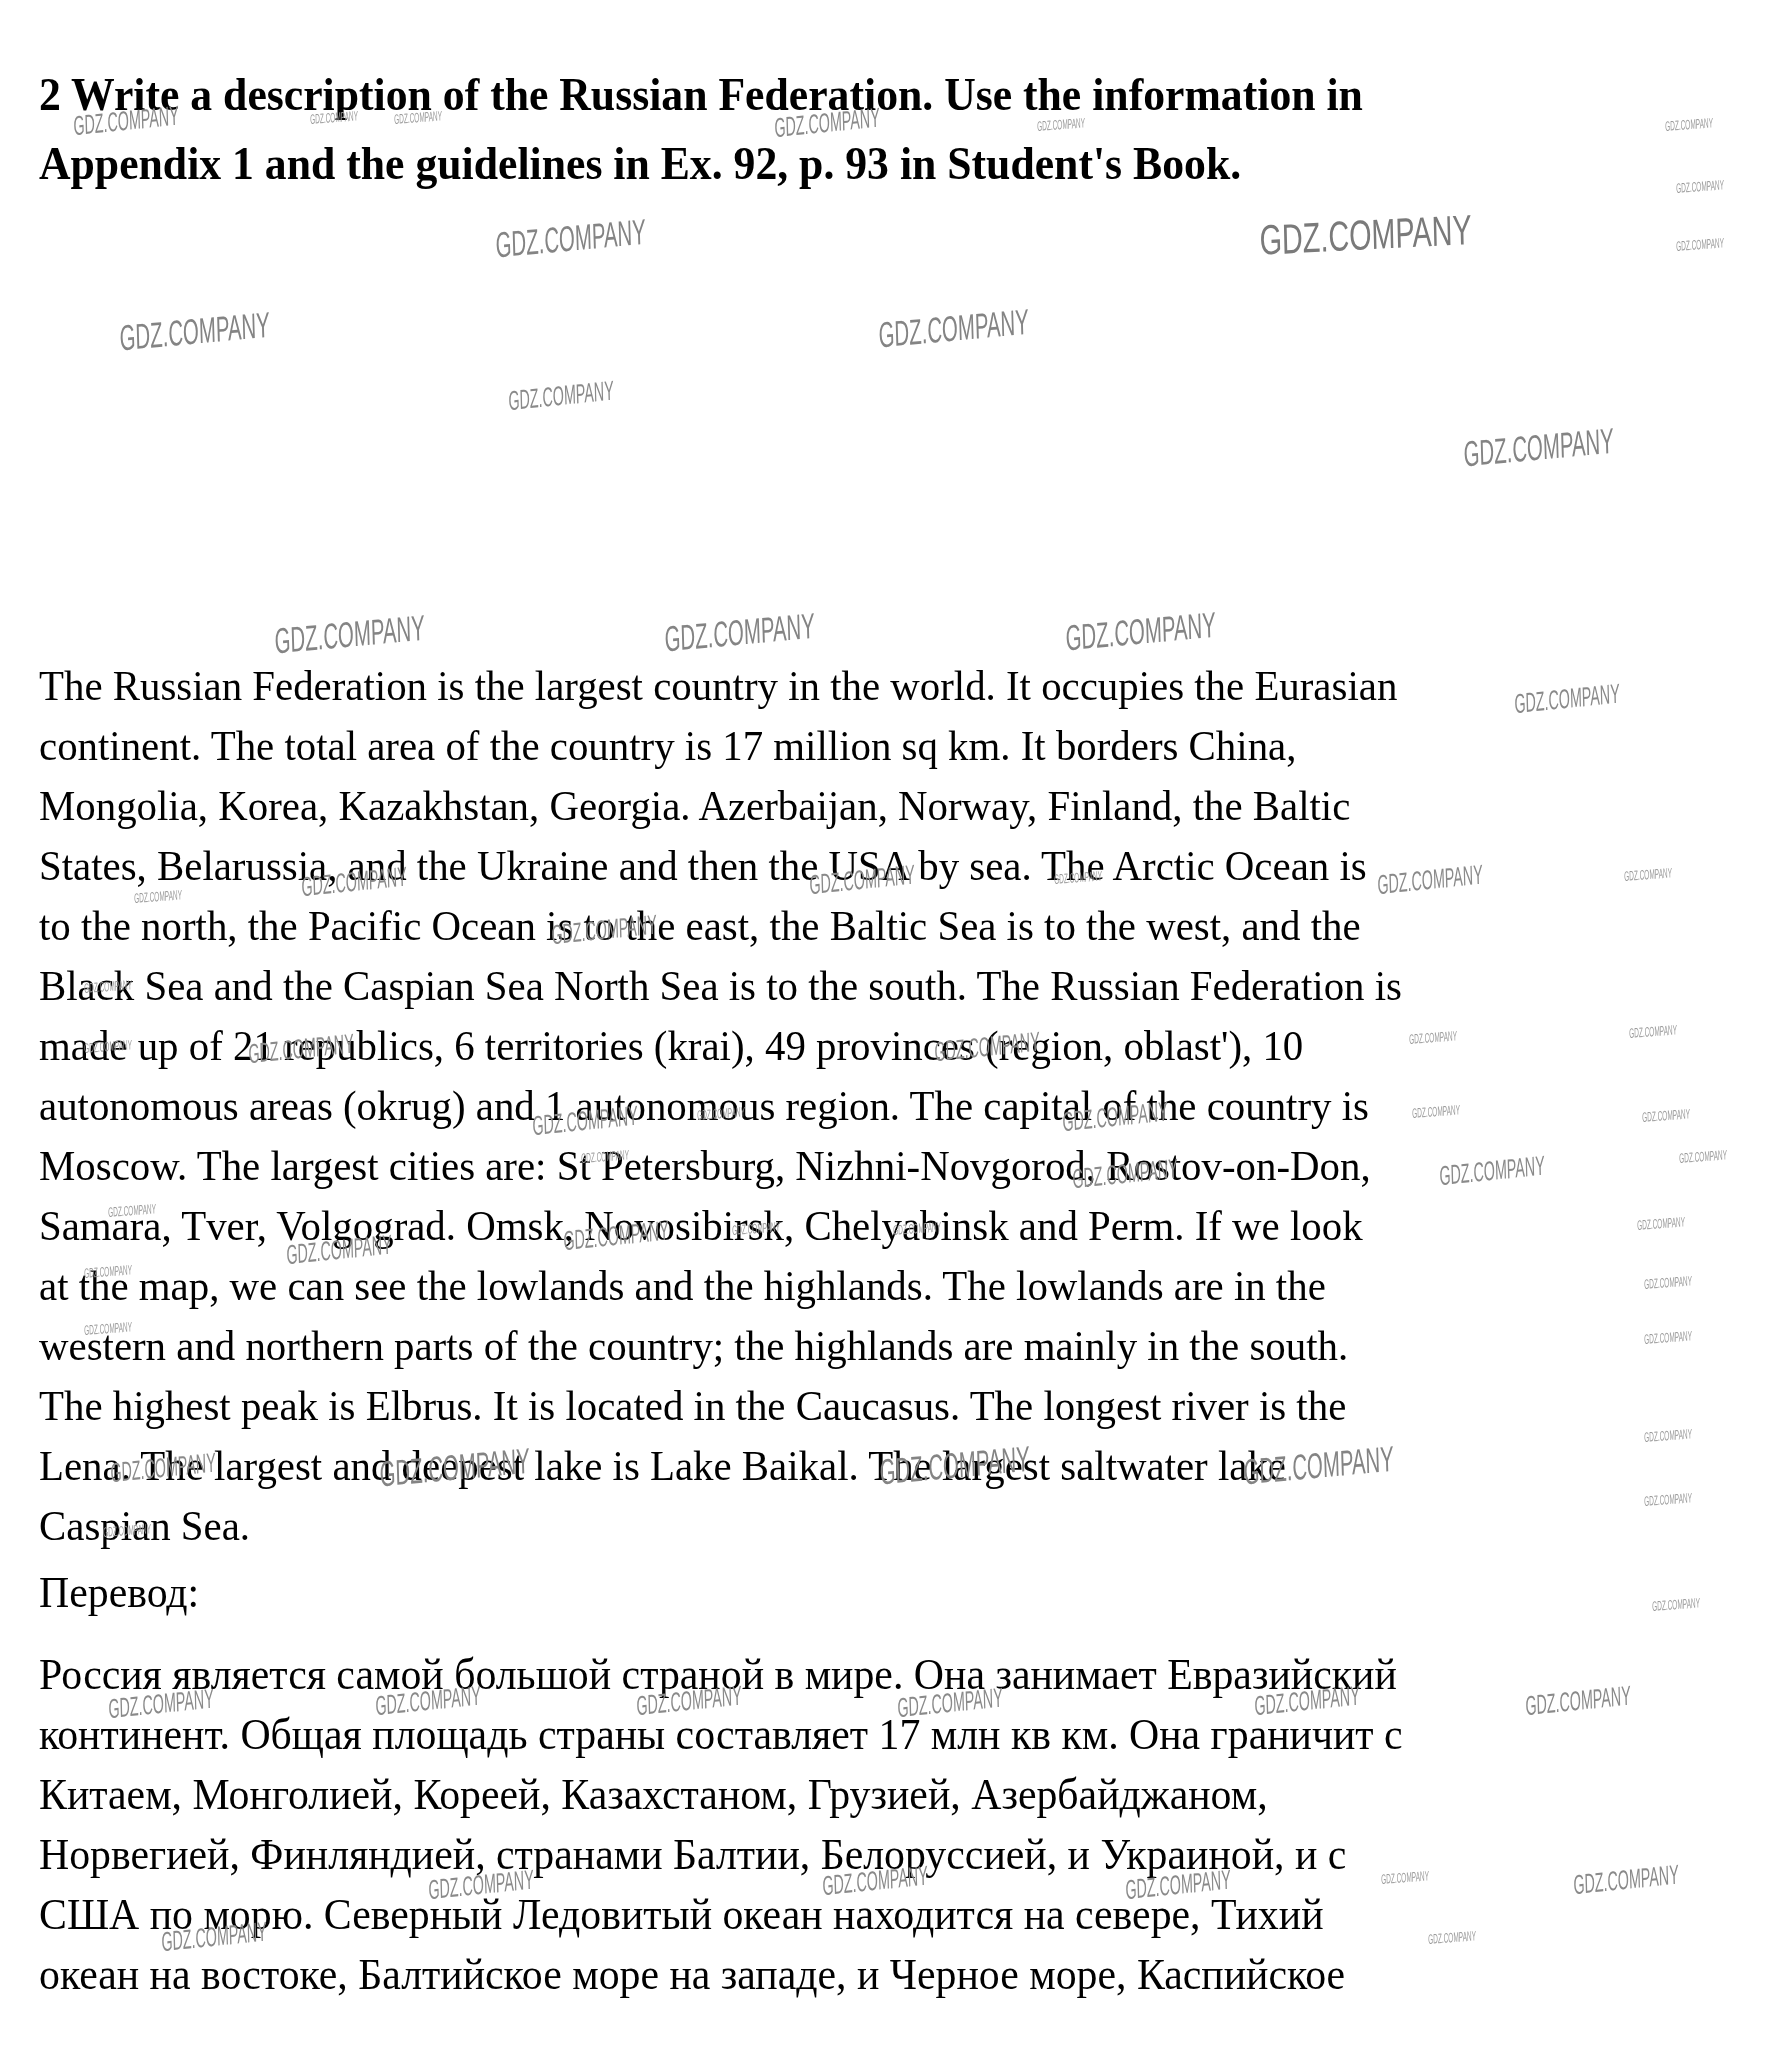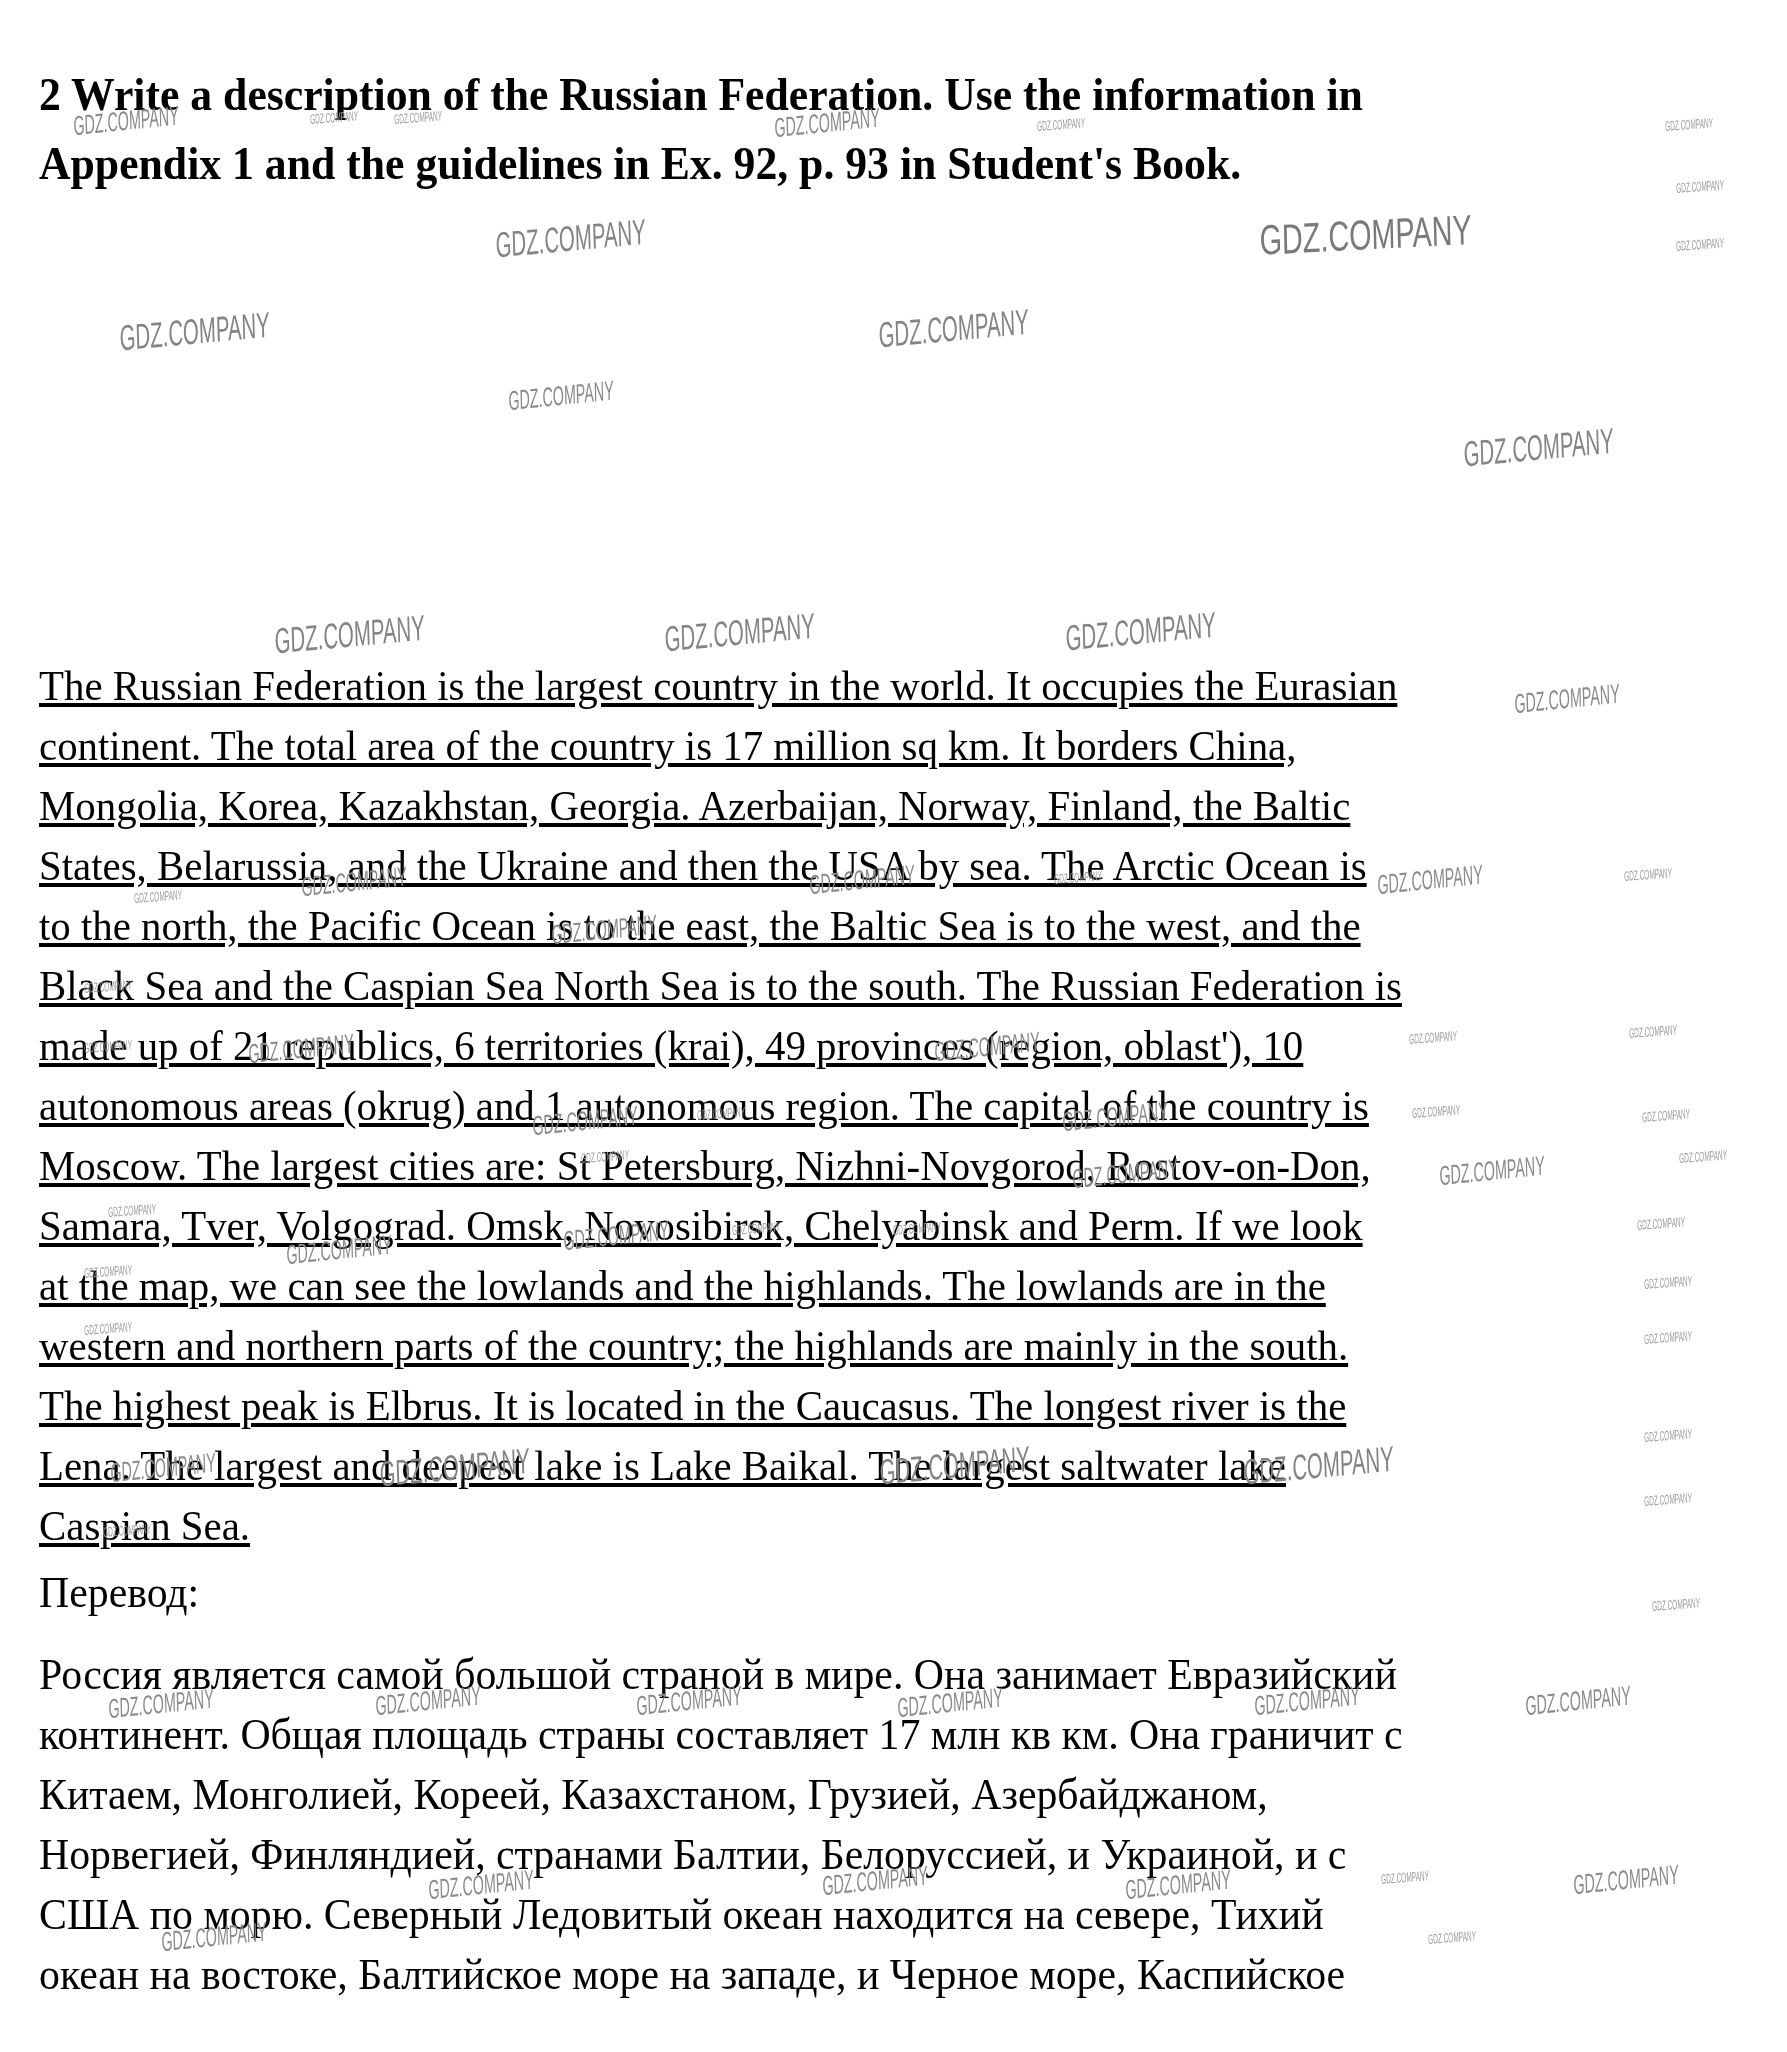--- a/index.html
+++ b/index.html
@@ -10,21 +10,21 @@
     background:#ffffff;
     overflow:hidden;
     font-family:"Liberation Serif", serif;
     color:#000000;
   }
   .line{white-space:nowrap;transform:scaleX(0.95);transform-origin:0 50%;}
   .block{position:absolute;left:39px;}
   .task-en{top:60px;font-size:46px;font-weight:bold;line-height:69px;}
   .task-ru{top:336px;font-size:46px;font-weight:bold;line-height:69px;}
   .answer-title{top:569px;font-size:46px;font-weight:bold;line-height:60px;}
-  .para-en{top:656px;font-size:43px;line-height:60px;text-decoration:underline;}
+  .para-en{top:656px;font-size:43px;line-height:60px;}
   .perevod{top:1563px;font-size:44px;line-height:60px;}
   .para-ru{top:1645px;font-size:44px;line-height:60px;}
 
   
   .wm{
     position:absolute;
     font-family:"Liberation Sans", sans-serif;
     color:#8f8f8f;
     white-space:nowrap;
     transform-origin:0 0;

